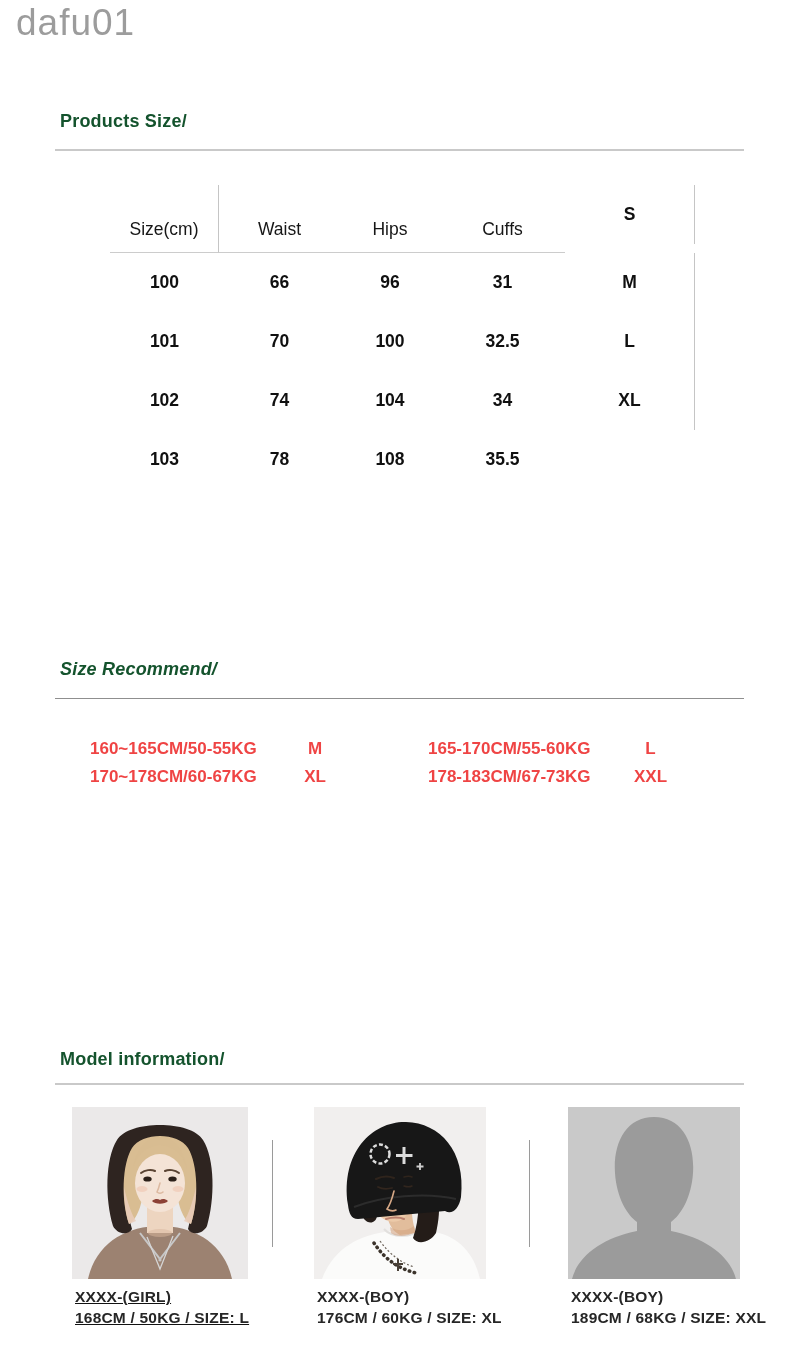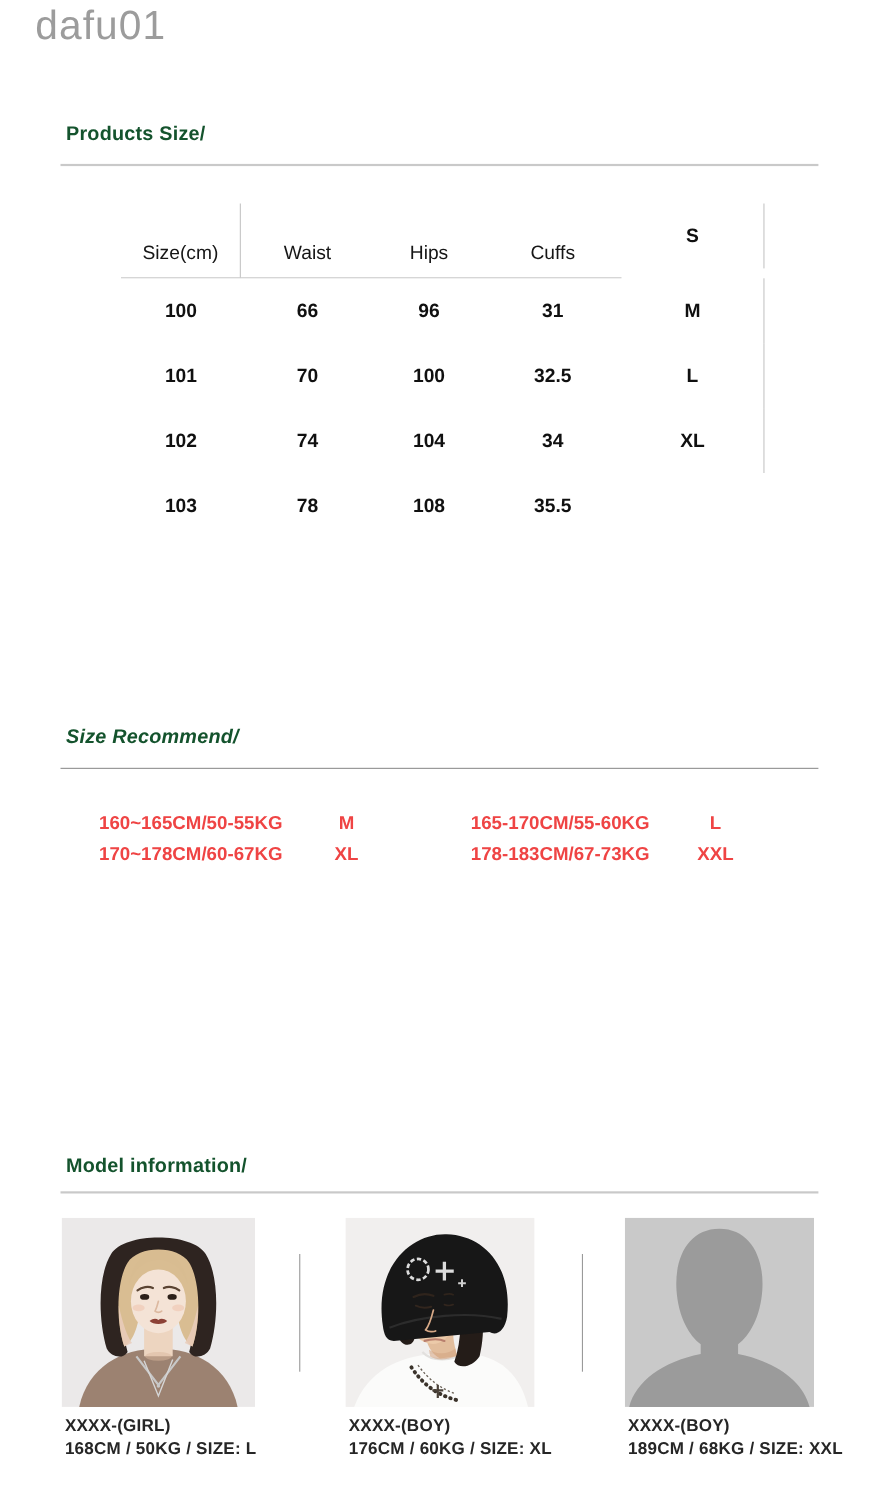--- a/index.html
+++ b/index.html
@@ -7,21 +7,21 @@
     width:800px; height:1361px;
     position:relative;
     background:#ffffff;
     font-family:"Liberation Sans", sans-serif;
     color:#121212;
     overflow:hidden;
   }
 
   
   .watermark {
-    position:absolute; left:32px; top:2px;
+    position:absolute; left:16px; top:2px;
     font-size:37px; font-weight:400;
     color:#9c9c9c; letter-spacing:1px;
   }
 
   
   .sec-title {
     position:absolute; left:60px; margin:0;
     font-size:18px; font-weight:700; color:#14532d;
     letter-spacing:0.2px;
   }
@@ -60,21 +60,21 @@
     grid-template-columns:190px 70px 268px 65px;
     height:28px; align-items:center;
     font-size:17px; font-weight:700; color:#ef4444;
   }
   .rec-range { text-align:left; white-space:nowrap; }
   .rec-range.second { padding-left:78px; box-sizing:border-box; }
   .rec-size { text-align:center; }
 
   
   .model-card { position:absolute; top:1107px; }
-  #card-1 { left:56px; width:144px; }
+  #card-1 { left:72px; width:144px;text-decoration:underline; }
   #card-2 { left:314px; width:172px; }
   #card-3 { left:568px; width:172px; }
   .photo { display:block; }
   .photo svg { display:block; }
   .model-caption { margin-top:7px; padding-left:3px; }
   .model-caption div {
     font-size:15.5px; font-weight:700; line-height:21px;
     color:#262626; letter-spacing:0.2px; white-space:nowrap;
   }
   .photo-divider {

